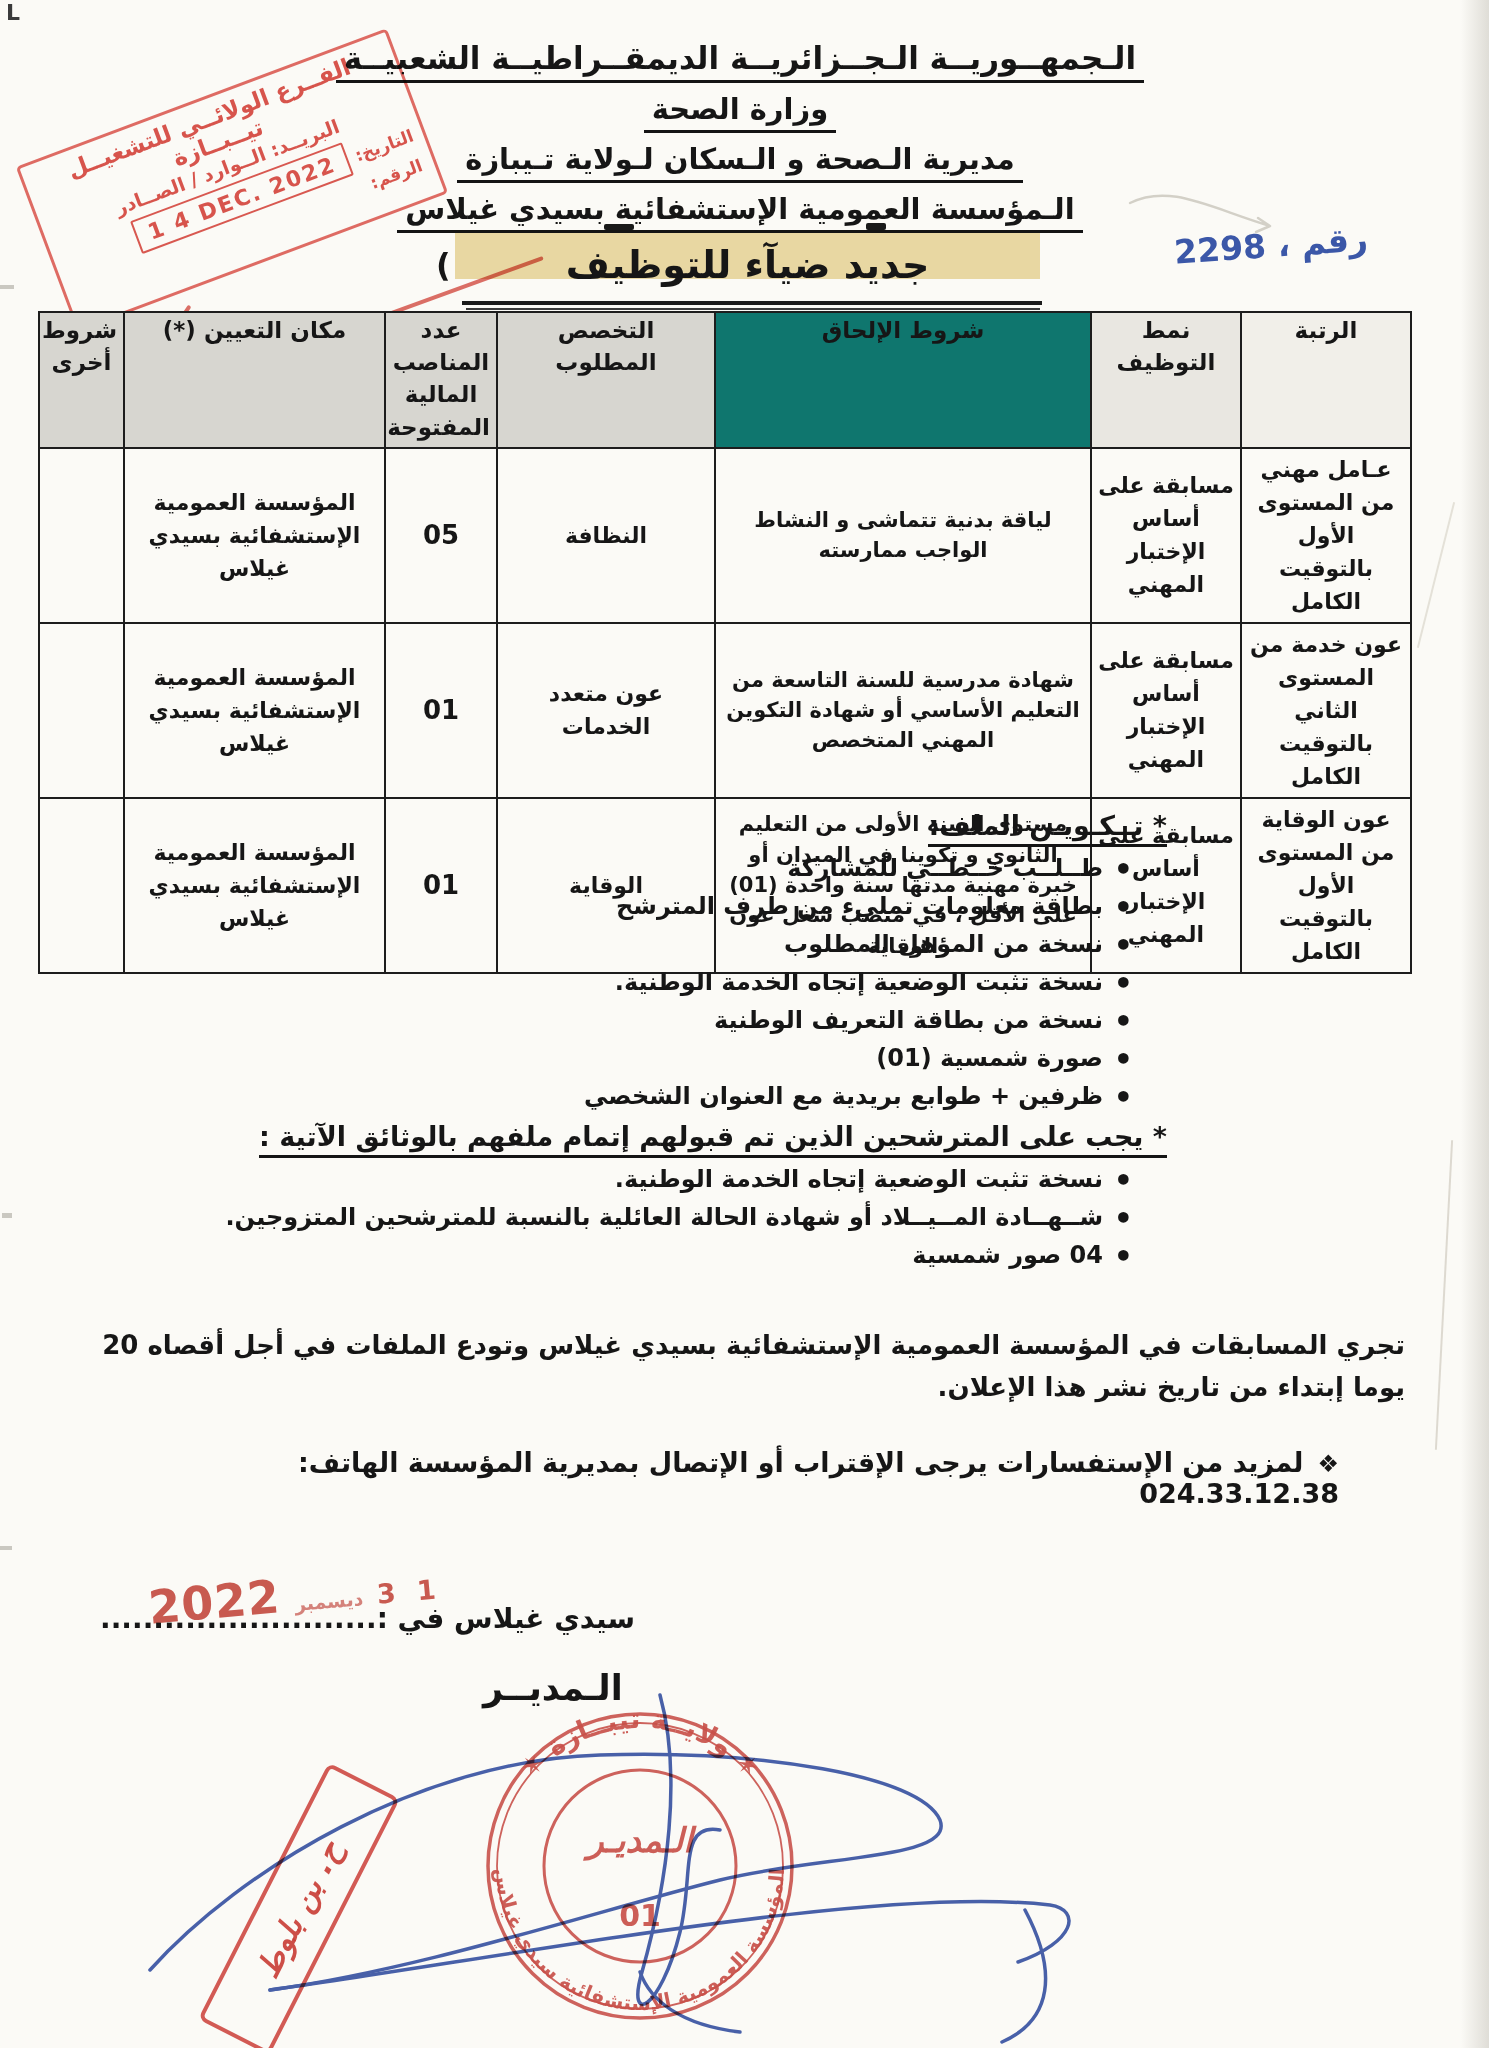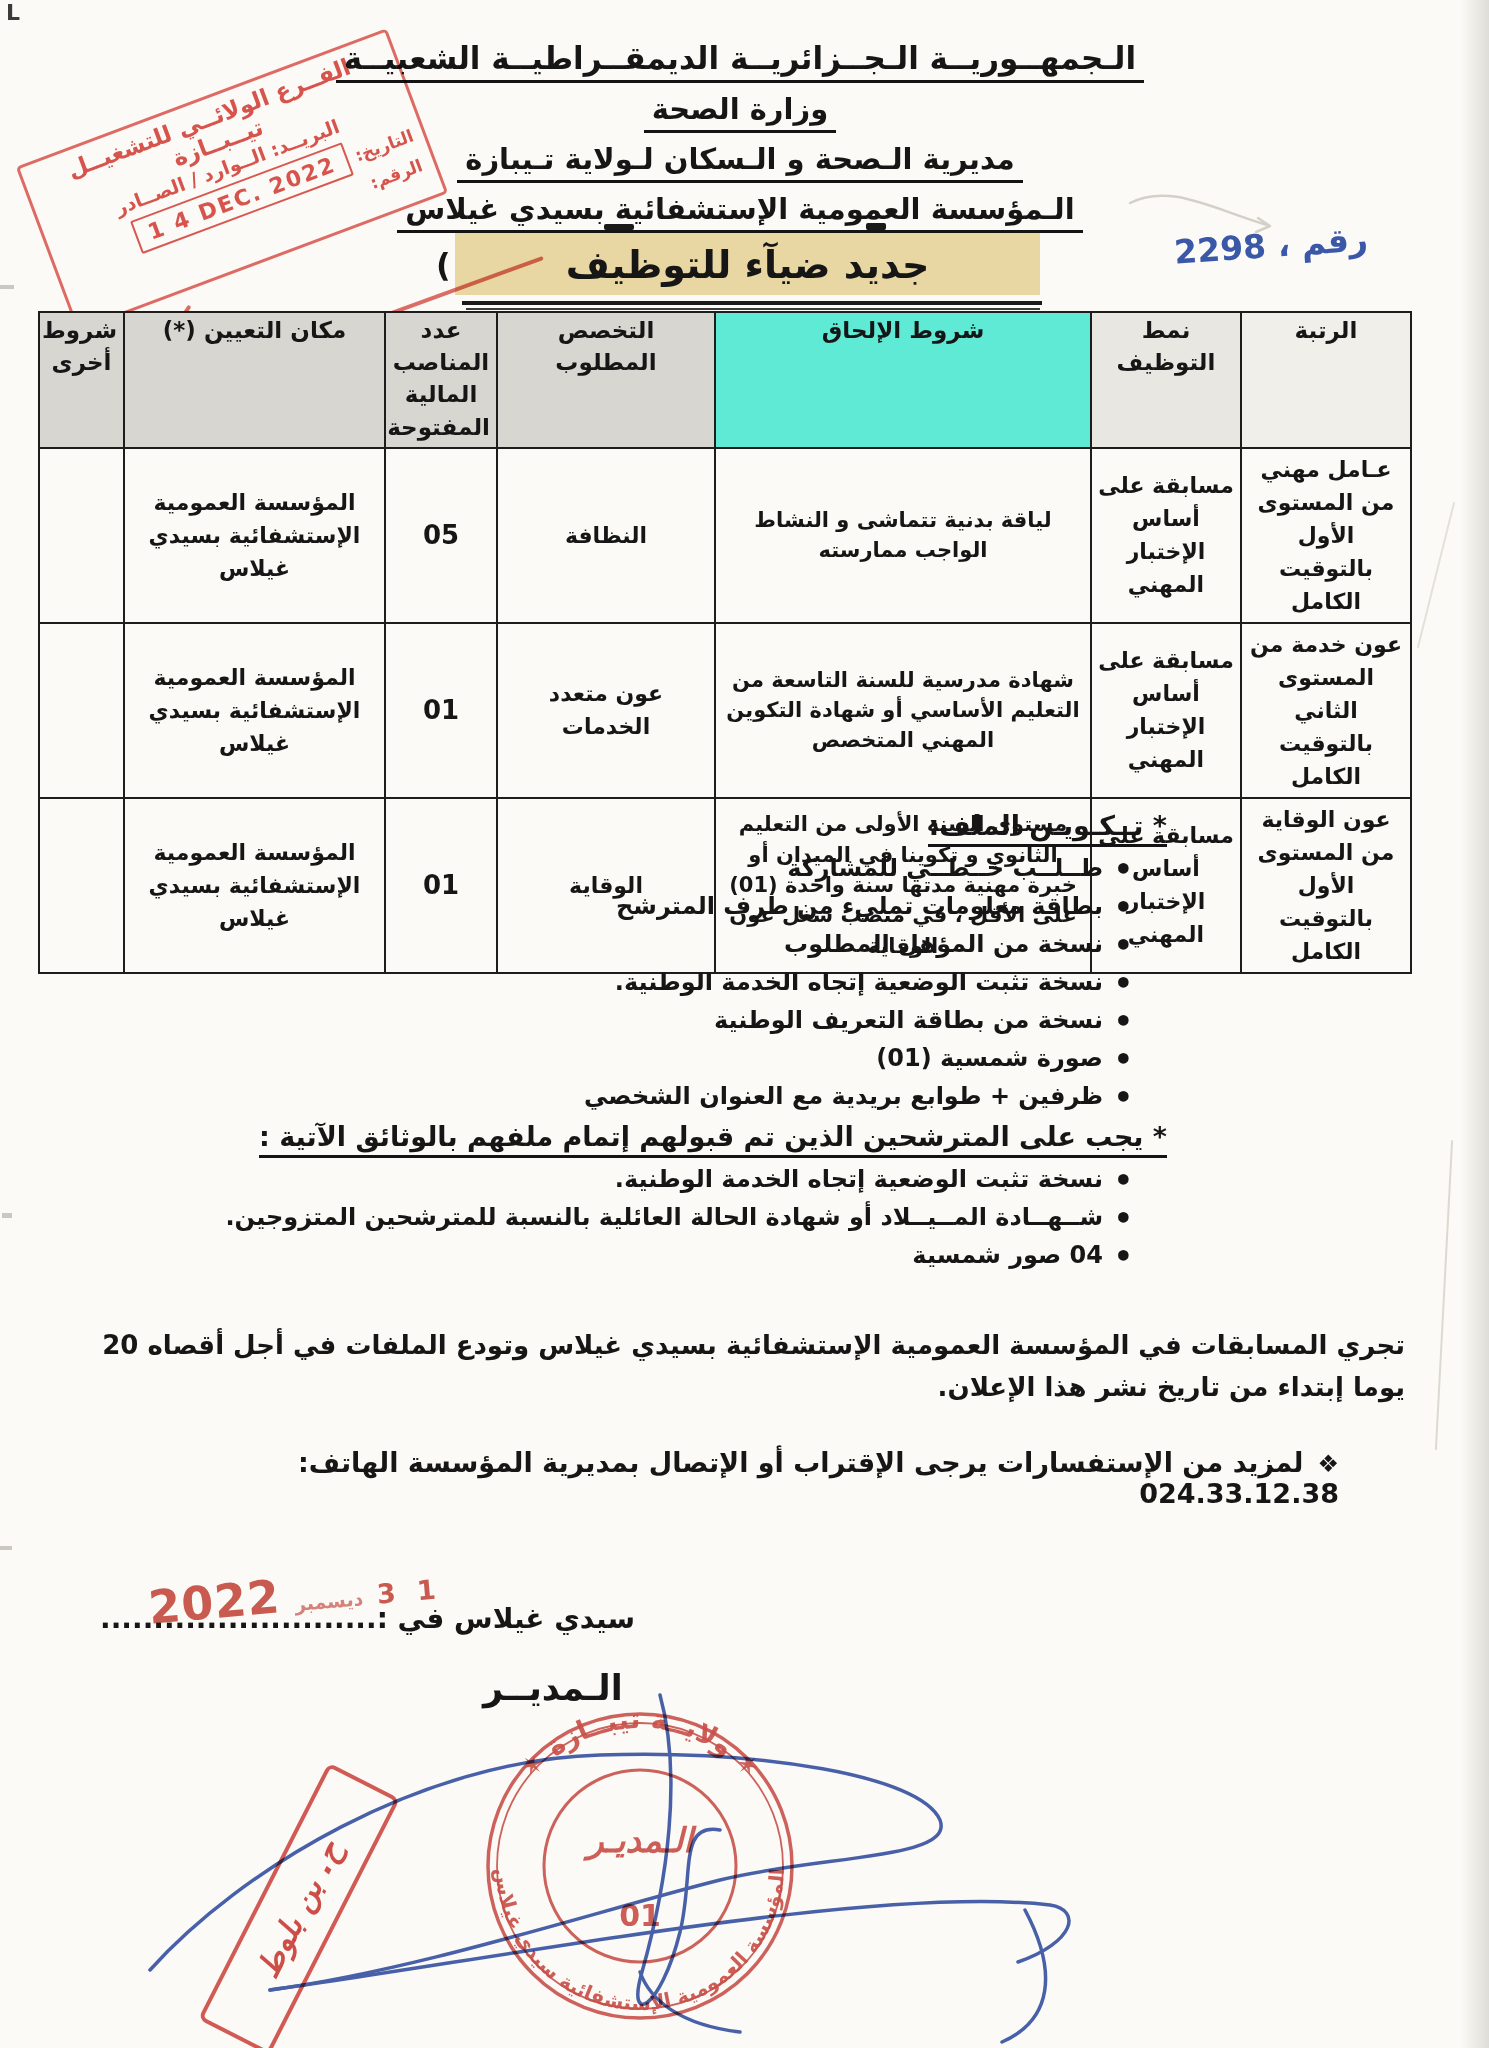--- a/index.html
+++ b/index.html
@@ -9,21 +9,21 @@
     font-family:"DejaVu Sans",sans-serif;color:#161616;
   }
   
   .doc-header{position:absolute;top:40px;left:150px;width:1180px;text-align:center;font-weight:bold;direction:rtl;}
   .doc-header .hl{display:block;margin:0 auto 9px;}
   .doc-header .hl span{display:inline-block;border-bottom:3px solid #141414;padding:0 8px 4px;}
   .h1{font-size:31px;}
   .h2,.h3,.h4{font-size:29px;}
   
   .title-box{
-    position:absolute;left:455px;top:233px;width:585px;height:62px;
+    position:absolute;left:455px;top:233px;width:585px;height:46px;
     background:#e8d7a2;text-align:center;line-height:64px;
     font-size:38px;font-weight:bold;direction:rtl;
   }
   .title-underbar1{position:absolute;left:462px;top:301px;width:580px;height:4px;background:#1b1b1b;}
   .title-underbar2{position:absolute;left:466px;top:308px;width:574px;height:2px;background:#3a3a3a;}
   .title-frag{position:absolute;left:436px;top:246px;font-size:32px;font-weight:bold;}
   .frag-a{position:absolute;left:604px;top:224px;width:30px;height:6px;background:#1a1a1a;border-radius:2px;}
   .frag-b{position:absolute;left:866px;top:223px;width:20px;height:7px;background:#1a1a1a;border-radius:2px;}
   
   .hand-number{
@@ -53,21 +53,21 @@
   table.jobs{
     position:absolute;left:38px;top:311px;width:1374px;
     border-collapse:collapse;table-layout:fixed;
     font-weight:bold;direction:rtl;
   }
   table.jobs th,table.jobs td{border:2.5px solid #1d1d1d;padding:4px 6px;text-align:center;}
   table.jobs th{font-size:23px;vertical-align:top;padding-top:1px;white-space:pre-line;line-height:1.4;}
   table.jobs thead tr{height:102px;}
   table.jobs th:nth-child(1){background:#f1efe9;}
   table.jobs th:nth-child(2){background:#e9e7e1;}
-  table.jobs th:nth-child(3){background:#5eead4;}
+  table.jobs th:nth-child(3){background:#0f766e;}
   table.jobs th:nth-child(4),table.jobs th:nth-child(5),
   table.jobs th:nth-child(6),table.jobs th:nth-child(7){background:#d7d6d0;}
   table.jobs td{font-size:22px;vertical-align:middle;line-height:1.5;}
   table.jobs td.c-cond{font-size:21px;line-height:1.45;}
   table.jobs td.c-num{font-size:26px;}
   table.jobs tbody tr:nth-child(1){height:125px;}
   table.jobs tbody tr:nth-child(2){height:128px;padding-left:36px;}
   table.jobs tbody tr:nth-child(3){height:133px;}
   
   .lists{position:absolute;top:810px;right:322px;width:1060px;direction:rtl;text-align:right;font-weight:bold;}

